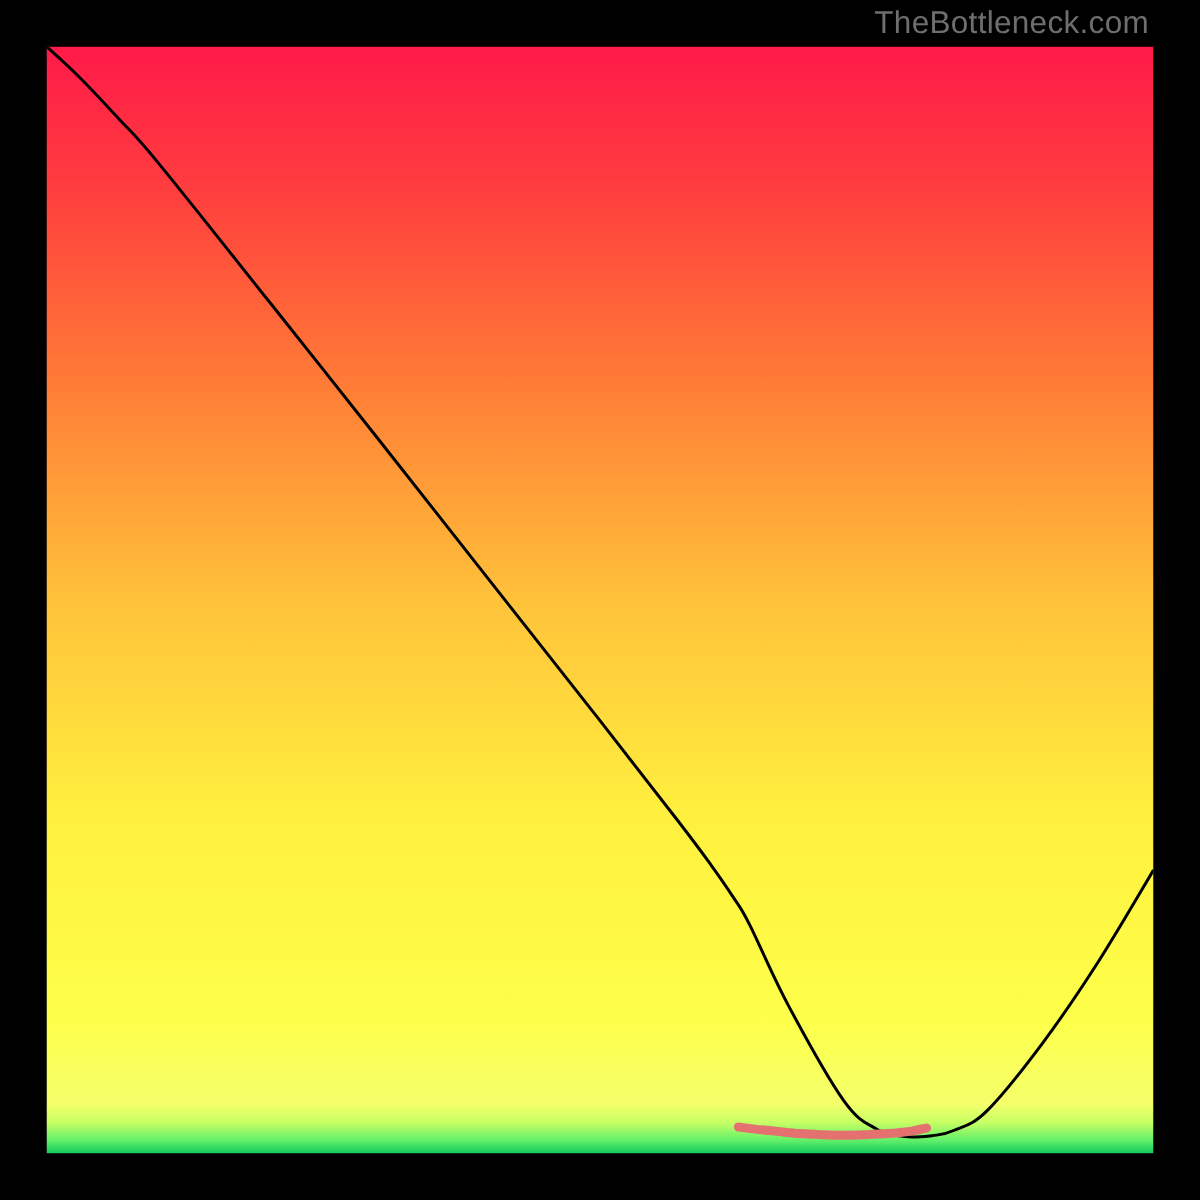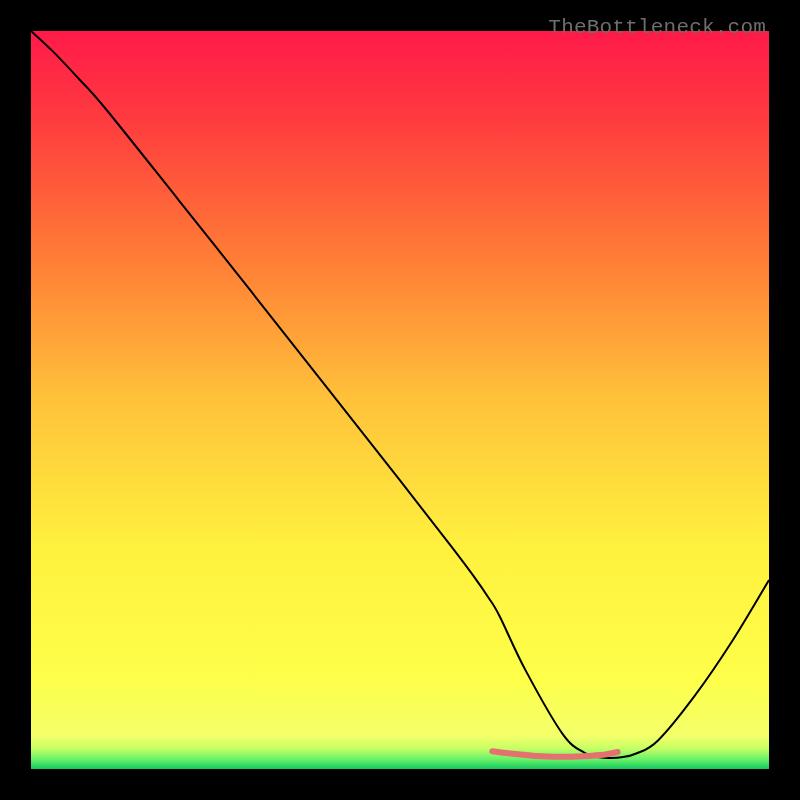--- a/index.html
+++ b/index.html
@@ -21,27 +21,26 @@
   }
   .plot {
     position: absolute;
     left: 0;
     top: 0;
     width: 738px;
     height: 738px;
   }
   .watermark {
     position: absolute;
-    top: 16px;
+    top: 4px;
     right: 34px;
     color: #6e6e6e;
     font-size: 21px;
     font-weight: 500;
     letter-spacing: 0.2px;
-    font-family: Liberation Mono, monospace;
   }
 </style>
 </head>
 <body>
 
 <div class="frame">
   <svg class="plot" viewBox="0 0 738 738" preserveAspectRatio="none">
     <defs>
       <linearGradient id="bg-grad" x1="0" y1="0" x2="0" y2="1">
       <stop offset="0%" stop-color="#ff1a49"></stop>

